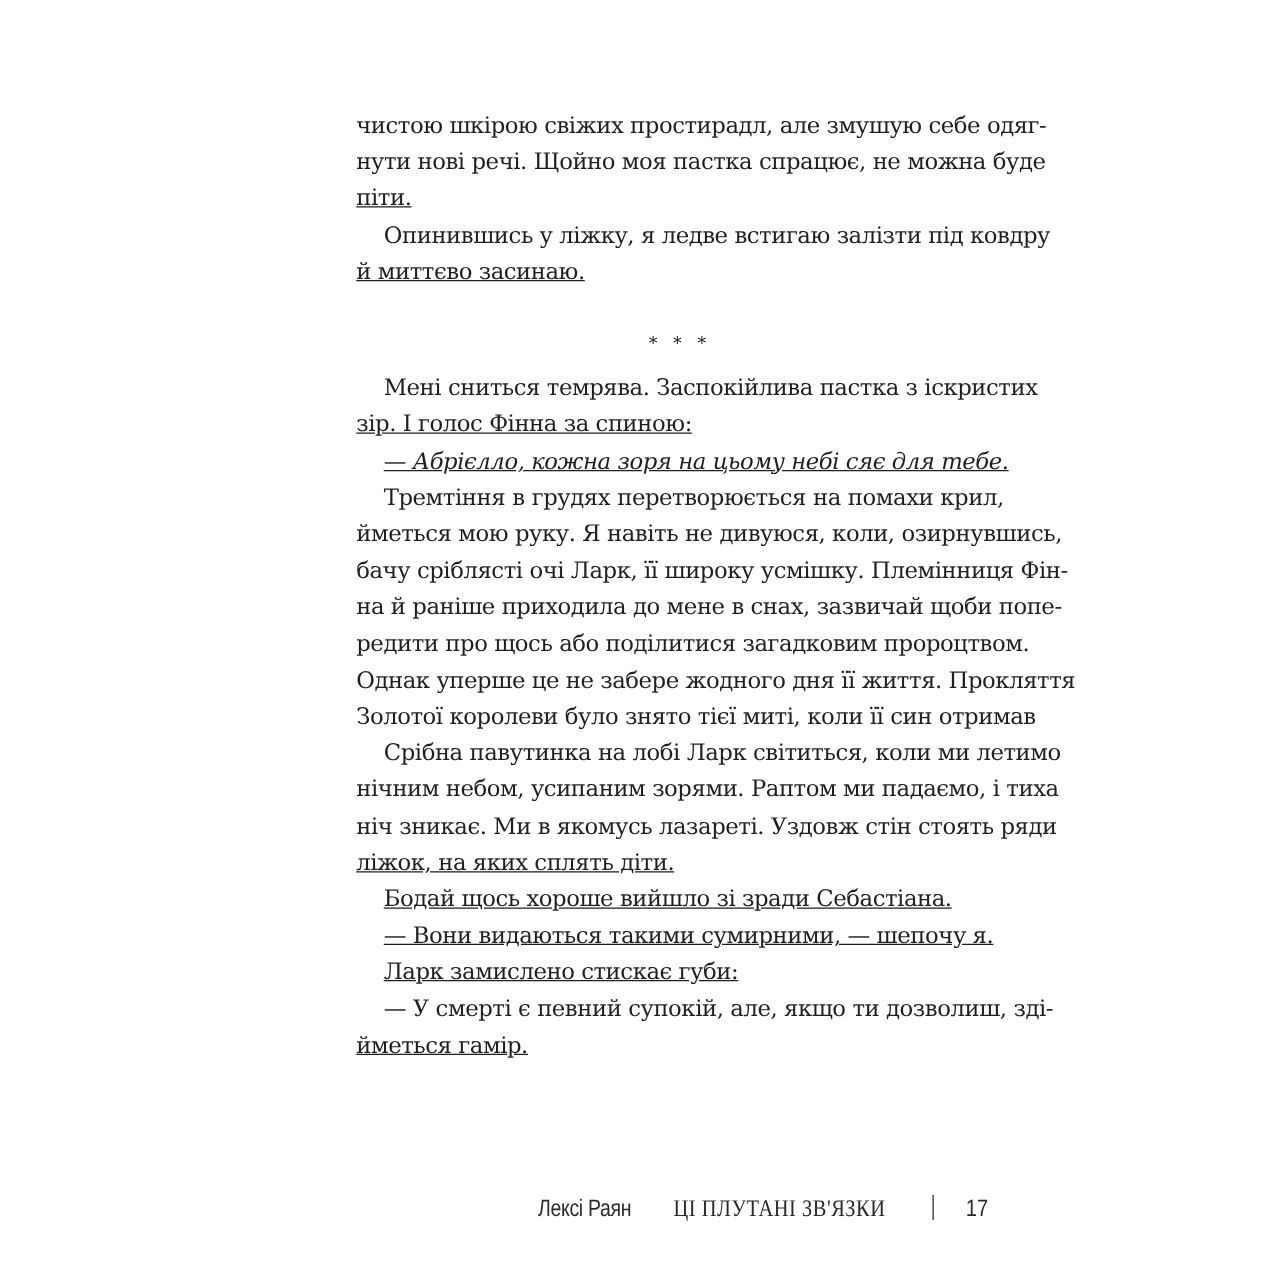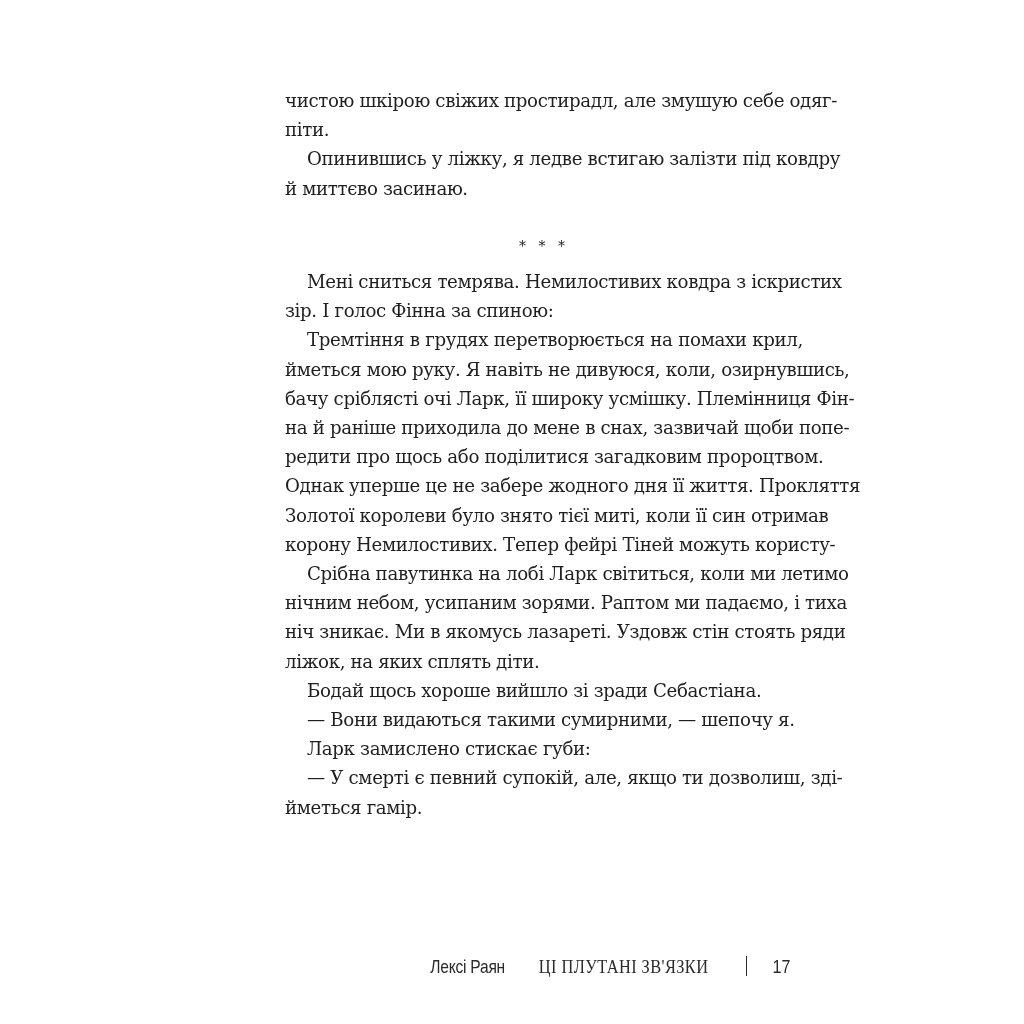--- a/index.html
+++ b/index.html
@@ -31,20 +31,21 @@
       text-align-last: left;
     }
     .line {
       display: block;
       text-align: justify;
       text-align-last: justify;
       white-space: nowrap;
     }
     .line.last {
       text-align-last: left;
+      text-decoration: underline;
     }
     .italic { font-style: italic; }
     .sep {
       text-align: center;
       height: 29.2px;
       margin: 29px 0 0 0;
       font-size: 14px;
       letter-spacing: 4px;
     }
     .footer {
@@ -85,45 +86,48 @@
       display: inline-block;
     }
   </style>
 </head>
 <body>
 
 <div class="page">
 
   <p class="p">
     <span class="line">чистою шкірою свіжих простирадл, але змушую себе одяг-</span>
+    <span class="line">нути нові речі. Щойно моя пастка спрацює, не можна буде</span>
     <span class="line last">піти.</span>
   </p>
 
   <p class="p">
     <span class="line" style="padding-left:22px">Опинившись у ліжку, я ледве встигаю залізти під ковдру</span>
     <span class="line last">й миттєво засинаю.</span>
   </p>
 
   <div class="sep">* * *</div>
 
   <p class="p" style="margin-top:6px">
-    <span class="line" style="padding-left:22px">Мені сниться темрява. Немилостивих ковдра з іскристих</span>
+    <span class="line" style="padding-left:22px">Мені сниться темрява. Заспокійлива пастка з іскристих</span>
     <span class="line last">зір. І голос Фінна за спиною:</span>
   </p>
 
+  <p class="p">
+    <span class="line last" style="padding-left:22px"><span>— </span><span class="italic">Абрієлло, кожна зоря на цьому небі сяє для тебе.</span></span>
+  </p>
 
   <p class="p">
     <span class="line" style="padding-left:22px">Тремтіння в грудях перетворюється на помахи крил,</span>
     <span class="line">йметься мою руку. Я навіть не дивуюся, коли, озирнувшись,</span>
     <span class="line">бачу сріблясті очі Ларк, її широку усмішку. Племінниця Фін-</span>
     <span class="line">на й раніше приходила до мене в снах, зазвичай щоби попе-</span>
     <span class="line">редити про щось або поділитися загадковим пророцтвом.</span>
     <span class="line">Однак уперше це не забере жодного дня її життя. Прокляття</span>
     <span class="line">Золотої королеви було знято тієї миті, коли її син отримав</span>
-    <span class="line">корону Немилостивих. Тепер фейрі Тіней можуть користу-</span>
   </p>
 
   <p class="p">
     <span class="line" style="padding-left:22px">Срібна павутинка на лобі Ларк світиться, коли ми летимо</span>
     <span class="line">нічним небом, усипаним зорями. Раптом ми падаємо, і тиха</span>
     <span class="line">ніч зникає. Ми в якомусь лазареті. Уздовж стін стоять ряди</span>
     <span class="line last">ліжок, на яких сплять діти.</span>
   </p>
 
   <p class="p">

